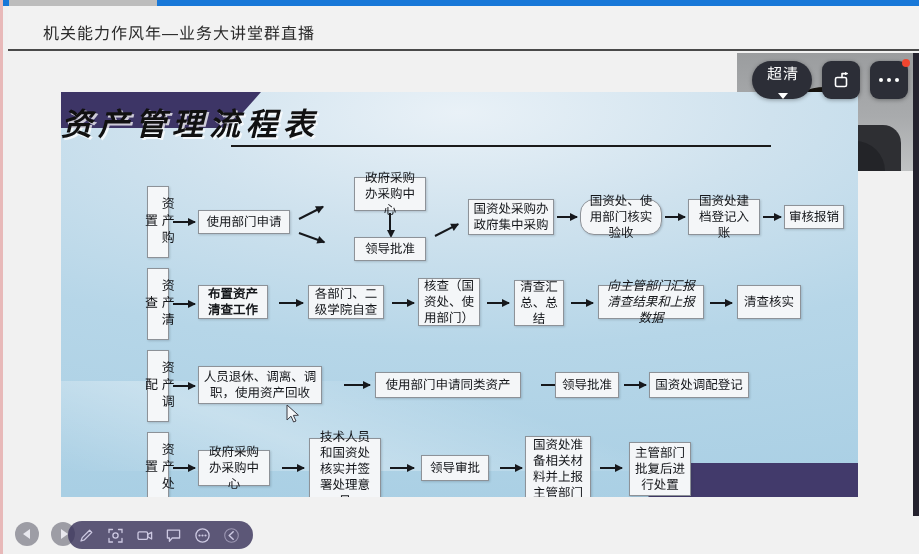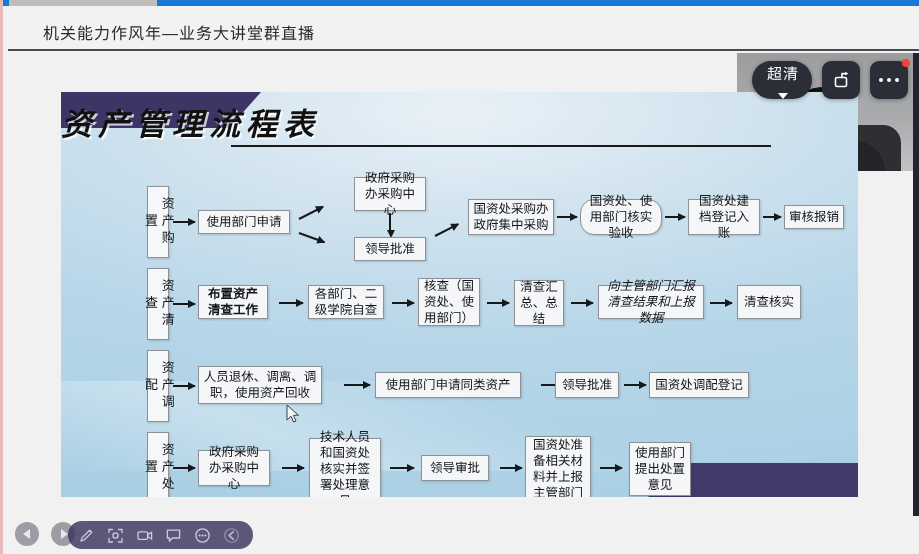--- a/index.html
+++ b/index.html
@@ -407,21 +407,21 @@
 
           <div class="node" style="left:248px;top:258px;width:72px;height:62px;">技术人员和国资处核实并签署处理意见</div>
           <div class="arrow" style="left:329px;top:287px;width:24px;"></div>
 
           <div class="node" style="left:360px;top:275px;width:68px;height:26px;">领导审批</div>
           <div class="arrow" style="left:439px;top:287px;width:22px;"></div>
 
           <div class="node" style="left:464px;top:256px;width:66px;height:66px;">国资处准备相关材料并上报主管部门</div>
           <div class="arrow" style="left:539px;top:287px;width:22px;"></div>
 
-          <div class="node" style="left:568px;top:262px;width:62px;height:54px;">使用部门提出处置意见</div>
+          <div class="node" style="left:568px;top:262px;width:62px;height:54px;">主管部门批复后进行处置</div>
         </div>
 
       </div>
 
       <svg id="mouse-cursor" viewBox="0 0 14 20">
         <path d="M1 1 L1 16 L5 12.2 L7.6 18 L10 17 L7.4 11.4 L12.4 11.2 Z" fill="#f4f6f8" stroke="#3a3a42" stroke-width="1"></path>
       </svg>
     </div>
 
   </div>

